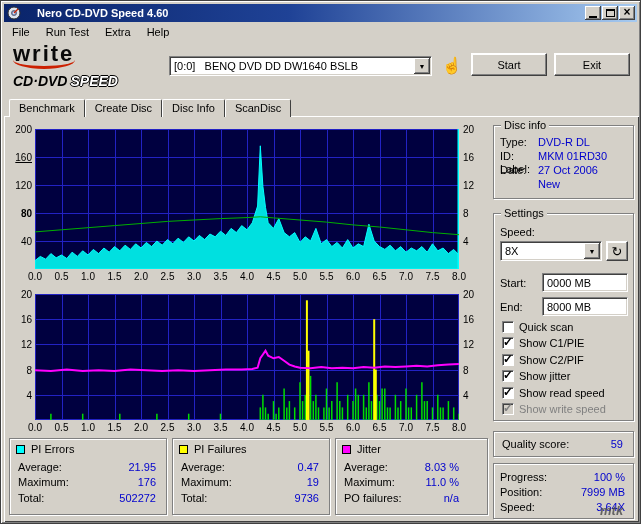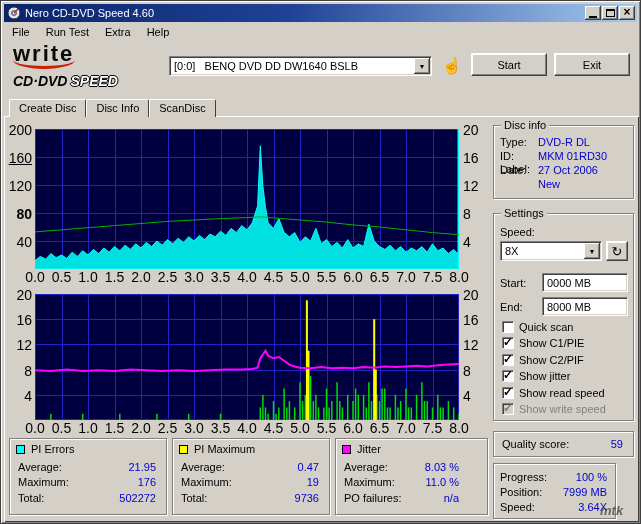--- a/index.html
+++ b/index.html
@@ -4,21 +4,21 @@
 <style>
   *{box-sizing:border-box;margin:0;padding:0}
   html,body{width:641px;height:524px;overflow:hidden}
   body{font-family:"Liberation Sans",sans-serif;font-size:11px;color:#000;background:#d4d0c8}
   .window{position:relative;width:641px;height:524px;background:#d4d0c8;
     border:1px solid #404040;box-shadow:inset 1px 1px 0 #fff,inset -1px -1px 0 #808080}
   
   .titlebar{position:absolute;left:3px;top:3px;right:3px;height:18px;
     background:linear-gradient(90deg,#0a246a 0%,#1f4296 45%,#a6caf0 100%);
     display:flex;align-items:center;padding-left:3px}
-  .titlebar-text{color:#fff;font-weight:normal;margin-left:4px;font-size:11px;white-space:nowrap}
+  .titlebar-text{color:#fff;font-weight:bold;margin-left:16px;font-size:11px;white-space:nowrap}
   .tb-btn{position:absolute;top:2px;width:16px;height:14px;background:#d4d0c8;border:none;
     box-shadow:inset -1px -1px 0 #404040,inset 1px 1px 0 #fff,inset -2px -2px 0 #808080;
     display:flex;align-items:center;justify-content:center;font-size:11px;line-height:10px;padding:0}
   .glyph-min{width:8px;height:2px;background:#000;margin-top:7px}
   .glyph-max{width:9px;height:8px;border:1px solid #000;border-top-width:2px}
   .glyph-close{font-weight:bold;font-size:12px;margin-top:-2px}
   
   .menubar{position:absolute;top:22px;left:3px;right:3px;height:18px;display:flex;align-items:center}
   .menu-item{padding:2px 8px;cursor:default}
   
@@ -42,21 +42,21 @@
   
   .tabstrip{position:absolute;left:8px;top:94px;height:22px;display:flex;align-items:flex-end;z-index:6}
   .tab{height:18px;line-height:17px;padding:0 9px;background:#d4d0c8;position:relative;
     border:1px solid #404040;border-bottom:none;border-top-color:#fff;border-left-color:#fff;
     border-radius:2px 2px 0 0;cursor:default}
   .tab.active{height:22px;line-height:20px;z-index:7;padding:0 11px}
   .tabpage{position:absolute;left:3px;top:115px;width:635px;height:406px;
     box-shadow:inset 1px 1px 0 #fff,inset -1px -1px 0 #404040}
   
   .plot{position:absolute;background:#000040}
-  .tick{position:absolute;font-size:14px;color:#000;line-height:10px}
+  .tick{position:absolute;font-size:10px;color:#000;line-height:10px}
   .xtick{width:22px;text-align:center}
   .ytick-l{width:24px;text-align:right}
   .ytick-r{width:20px;text-align:left}
   
   .group{position:absolute;border:1px solid #808080;box-shadow:inset 1px 1px 0 #fff,1px 1px 0 #fff}
   .group-legend{position:absolute;top:-7px;left:7px;background:#d4d0c8;padding:0 3px}
   .lbl{position:absolute;white-space:nowrap}
   .val{color:#0000cd;white-space:nowrap}
   .rval{position:absolute;text-align:right;white-space:nowrap}
   
@@ -121,20 +121,21 @@
         <span>▼</span>
       </button>
   </div>
 
   <button class="hand-btn"><span>☝</span></button>
 
   <button class="btn" style="left:553px;top:52px;width:76px;height:23px">Exit</button>
   <button class="btn" style="left:470px;top:52px;width:76px;height:23px">Start</button>
 
   <div class="tabstrip">
+    <span class="tab" id="tab-0">Benchmark</span>
     <span class="tab" id="tab-1">Create Disc</span>
     <span class="tab" id="tab-2">Disc Info</span>
     <span class="tab" id="tab-4">ScanDisc</span>
   </div>
   <div class="tabpage"></div>
 
   <svg class="plot" id="svg-top" style="left:34px;top:128px" width="424" height="140">
       <line x1="0.5" y1="0" x2="0.5" y2="140" stroke="#2222c4"></line>
       <line x1="27.5" y1="0" x2="27.5" y2="140" stroke="#2222c4"></line>
       <line x1="53.5" y1="0" x2="53.5" y2="140" stroke="#2222c4"></line>
@@ -379,42 +380,42 @@
         </span>
       <span class="cb-label">Show write speed</span>
     </div>
   </div>
 
   <div class="group" style="left:492px;top:430px;width:141px;height:26px">
     <span class="lbl" style="left:8px;top:6px">Quality score:</span>
     <span class="rval val" style="right:10px;top:6px">59</span>
   </div>
 
-  <div class="group" style="left:492px;top:462px;width:123px;height:56px">
+  <div class="group" style="left:492px;top:462px;width:141px;height:56px">
     <span class="lbl" style="left:6px;top:7px">Progress:</span>
     <span class="rval val" style="right:8px;top:7px">100 %</span>
     <span class="lbl" style="left:6px;top:22px">Position:</span>
     <span class="rval val" style="right:8px;top:22px">7999 MB</span>
     <span class="lbl" style="left:6px;top:37px">Speed:</span>
     <span class="rval val" style="right:8px;top:37px">3.64X</span>
   </div>
 
   <div class="group" style="left:8px;top:437px;width:158px;height:77px">
     <span class="swatch" id="swatch-0" style="background: rgb(0, 255, 255);"></span>
     <span class="panel-title">PI Errors</span>
     <span class="lbl" style="left:8px;top:22px">Average:</span>
     <span class="rval val" style="right:10px;top:22px">21.95</span>
     <span class="lbl" style="left:8px;top:37px">Maximum:</span>
     <span class="rval val" style="right:10px;top:37px">176</span>
     <span class="lbl" style="left:8px;top:53px">Total:</span>
     <span class="rval val" style="right:10px;top:53px">502272</span>
   </div>
   <div class="group" style="left:171px;top:437px;width:158px;height:77px">
     <span class="swatch" id="swatch-1" style="background: rgb(255, 255, 0);"></span>
-    <span class="panel-title">PI Maximum</span>
+    <span class="panel-title">PI Failures</span>
     <span class="lbl" style="left:8px;top:22px">Average:</span>
     <span class="rval val" style="right:10px;top:22px">0.47</span>
     <span class="lbl" style="left:8px;top:37px">Maximum:</span>
     <span class="rval val" style="right:10px;top:37px">19</span>
     <span class="lbl" style="left:8px;top:53px">Total:</span>
     <span class="rval val" style="right:10px;top:53px">9736</span>
   </div>
   <div class="group" style="left:334px;top:437px;width:153px;height:77px">
     <span class="swatch" id="swatch-2" style="background: rgb(255, 0, 255);"></span>
     <span class="panel-title">Jitter</span>

